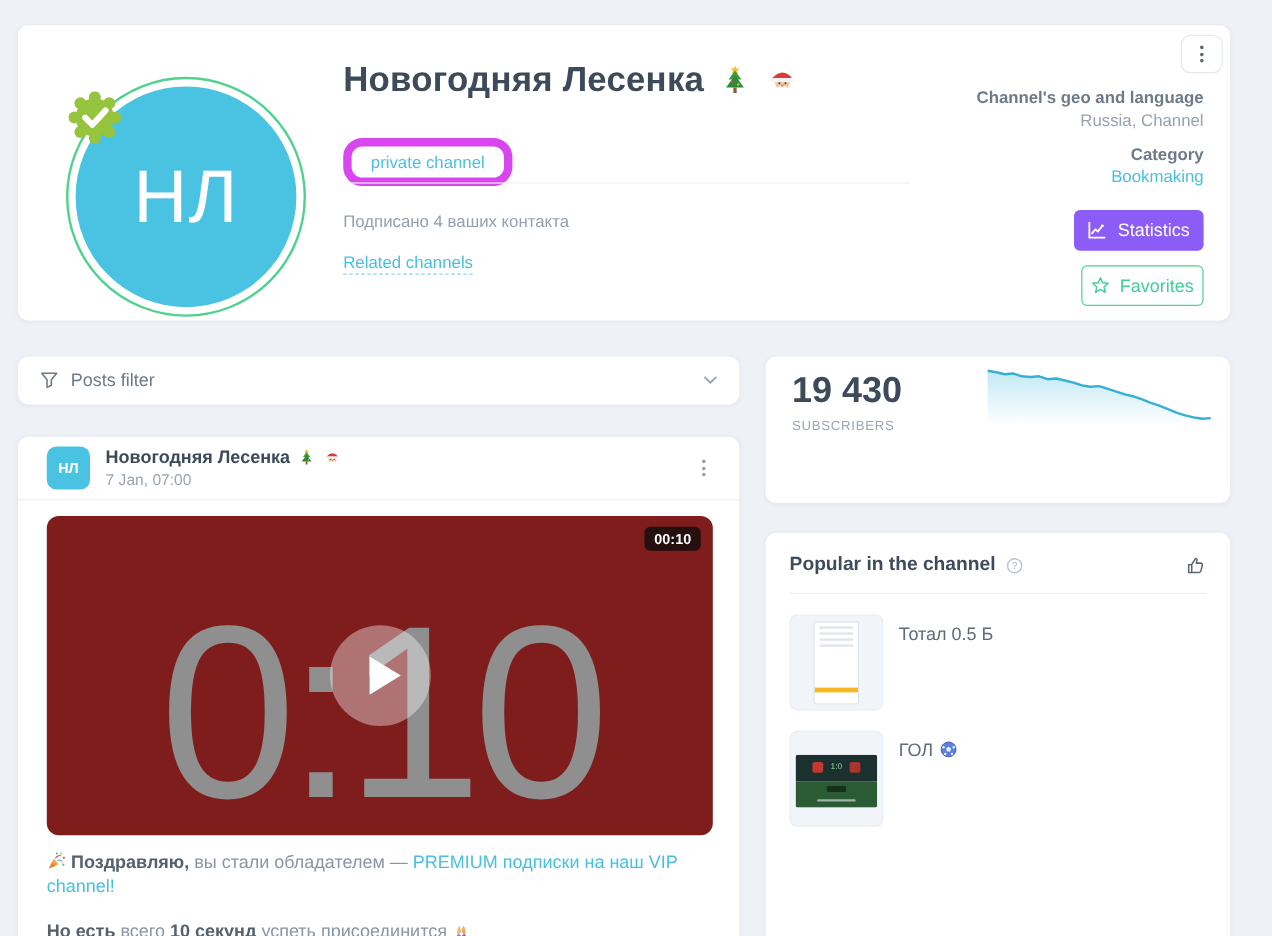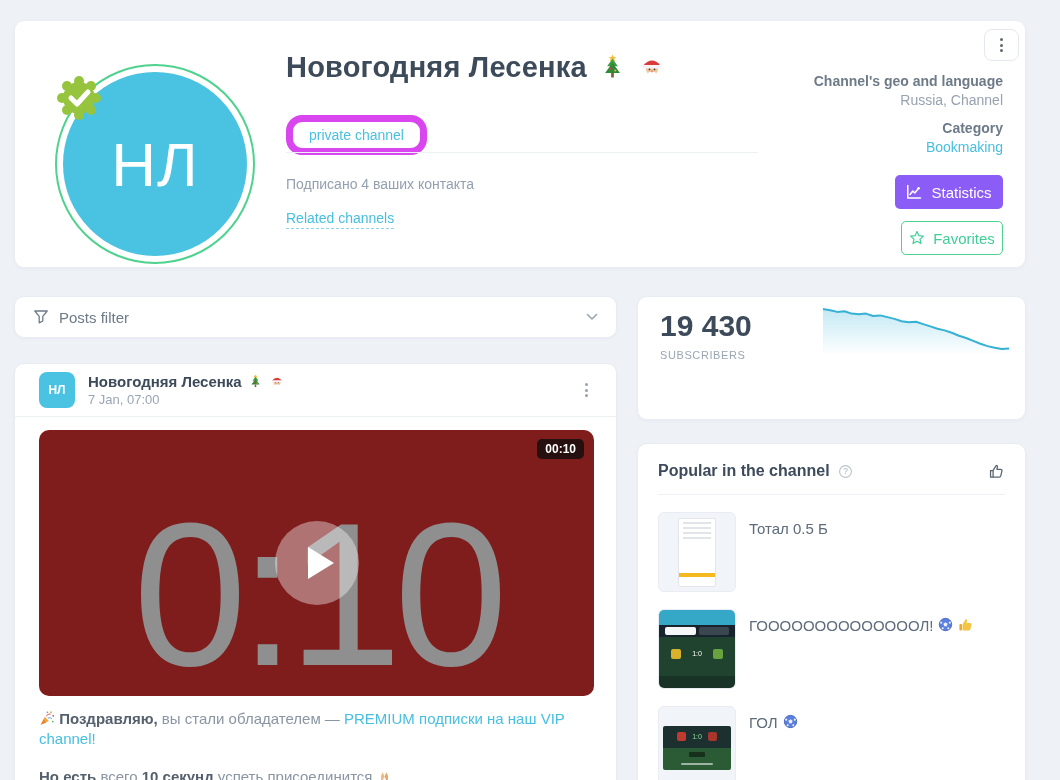--- a/index.html
+++ b/index.html
@@ -335,46 +335,20 @@
           <i></i>
           <i></i>
           <span class="yl" style="display:block"></span>
         </div>
     </div>
     <div class="pop-label">
       <span>Тотал 0.5 Б</span>
     </div>
   </div>
 
-  <div class="pop-item">
-    <div class="thumb">
-      <div class="t2">
-        <div class="h"></div>
-        <div class="tabs">
-            <i></i>
-            <i></i>
-          </div>
-        <div class="field">
-            <span class="l1"></span>
-            <span class="l2"></span>
-            <span class="sc">1:0</span>
-          </div>
-        <div class="foot"></div>
-      </div>
-    </div>
-    <div class="pop-label">
-      <span>ГООООООООООООООЛ!</span>
-      <svg class="emoji-svg" width="15" height="15">
-          <use href="#i-soccer"></use>
-        </svg>
-      <svg class="emoji-svg" width="16" height="16">
-          <use href="#i-thumb"></use>
-        </svg>
-    </div>
-  </div>
 
   <div class="pop-item">
     <div class="thumb">
       <div class="t3">
         <div class="top">
             <span class="c1"></span>
             <span class="c2"></span>
             <span class="sc">1:0</span>
           </div>
         <div class="bot">

